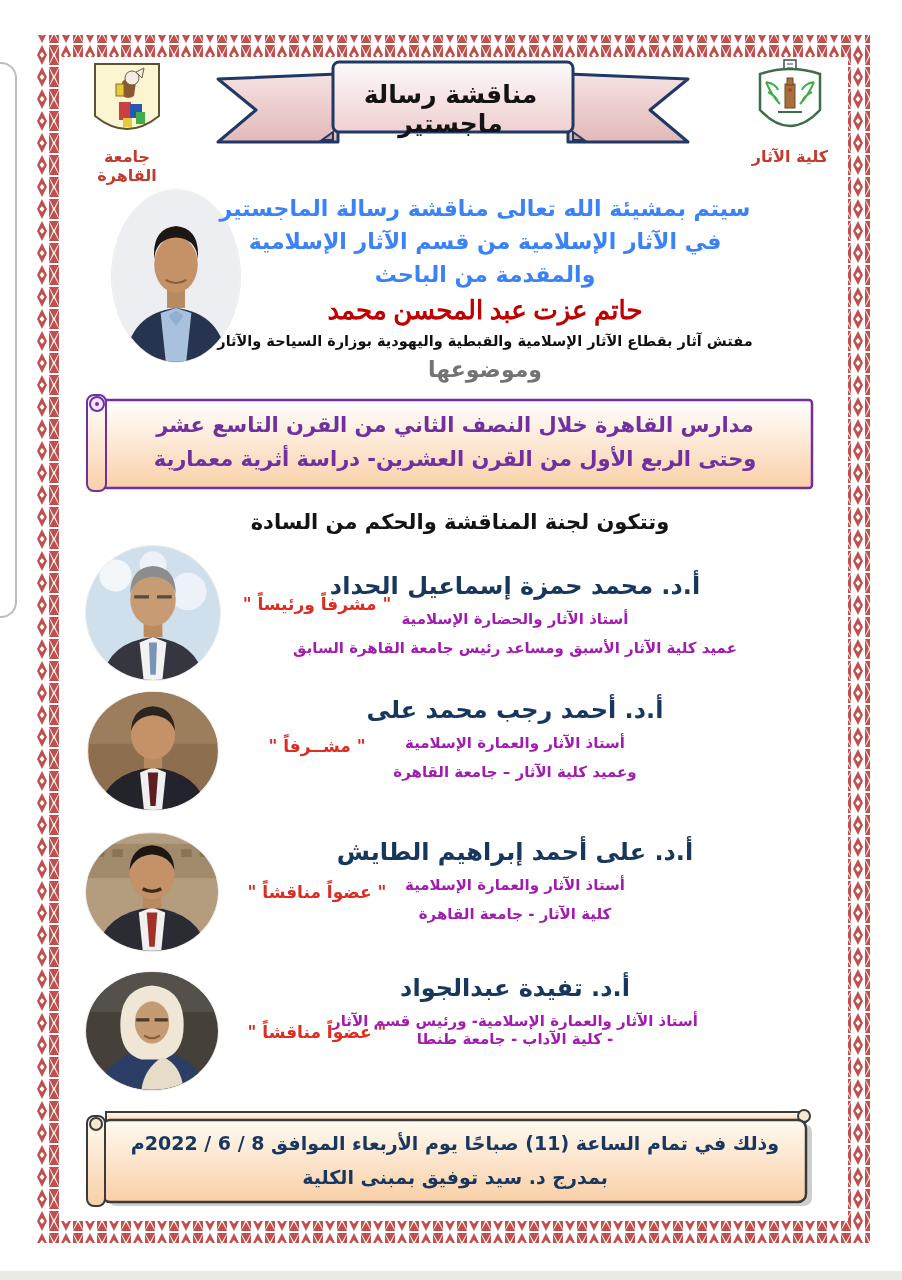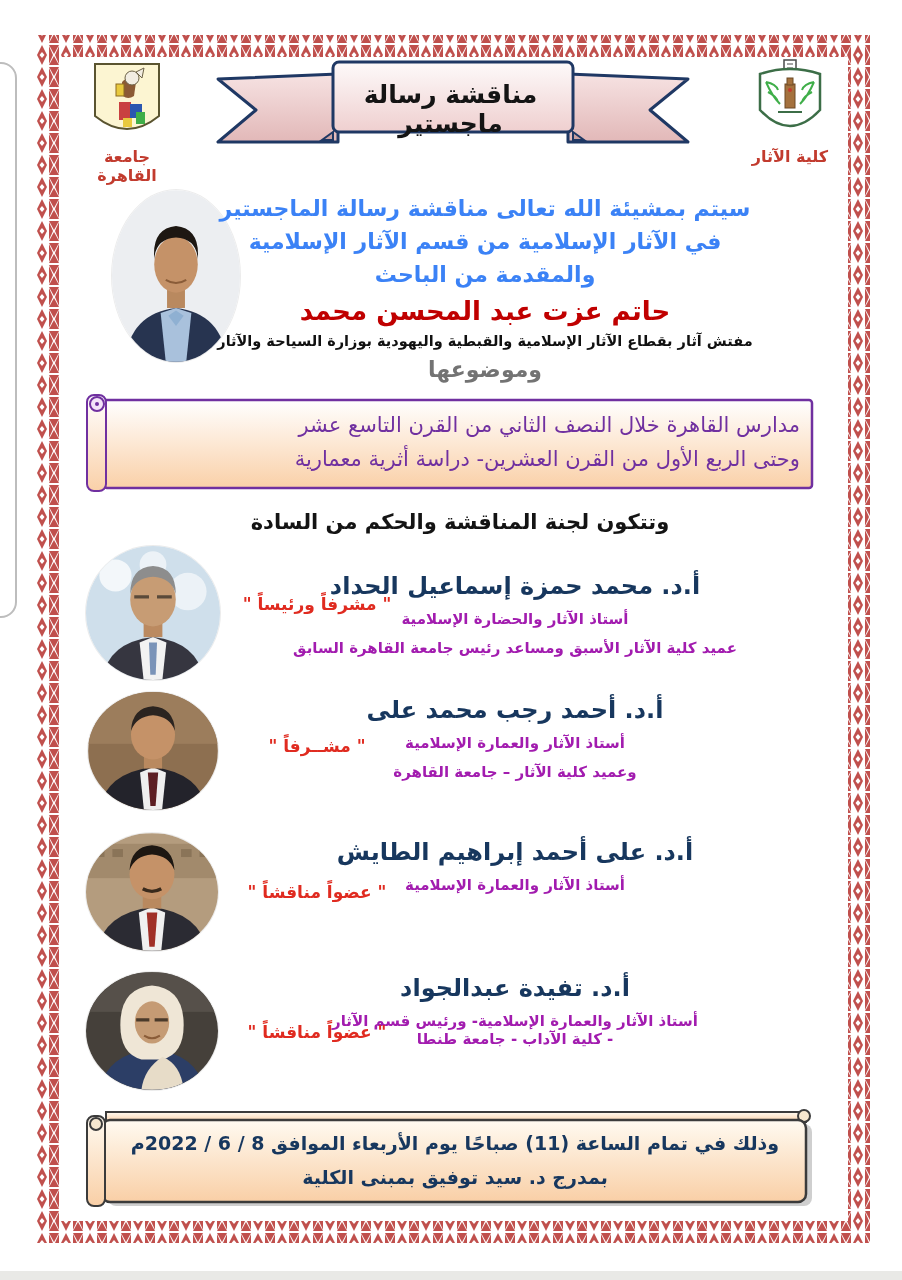--- a/index.html
+++ b/index.html
@@ -9,25 +9,25 @@
   }
   .abs{position:absolute;}
   
   .page-ghost{left:-42px;top:62px;width:55px;height:552px;border:2px solid #bdbdbd;border-radius:16px;}
   .bottom-bar{left:0;bottom:0;width:902px;height:9px;background:#e9e9e6;}
   
   .logo-label{color:#c23b2e;font-weight:bold;font-size:16px;text-align:center;}
   
   .intro{left:205px;top:192px;width:560px;text-align:center;}
   .blue-line{color:#3b82f6;font-weight:bold;font-size:22px;line-height:33px;}
-  .researcher-name{color:#c00000;font-weight:bold;font-size:26px;line-height:36px;margin-top:2px;}
+  .researcher-name{color:#c00000;font-weight:bold;font-size:26px;line-height:36px;margin-top:2px;font-family:Liberation Serif, serif;}
   .researcher-title{color:#111;font-weight:bold;font-size:14.5px;line-height:24px;}
   .topic-label{color:#737373;font-weight:bold;font-size:22px;line-height:30px;margin-top:2px;}
   
-  .thesis-text{left:110px;top:408px;width:690px;text-align:right;color:#7030a0;font-weight:normal;font-size:21px;line-height:34px;}
+  .thesis-text{left:110px;top:408px;width:690px;text-align:center;color:#7030a0;font-weight:bold;font-size:21px;line-height:34px;}
   .committee-heading{left:180px;top:510px;width:560px;text-align:center;color:#141414;font-weight:bold;font-size:21px;}
   
   .photo{border-radius:50%;overflow:hidden;box-shadow:0 0 0 1px rgba(0,0,0,.08);}
   .photo svg{display:block;}
   .member-name{color:#17375e;font-weight:bold;font-size:24px;text-align:center;}
   .member-line{color:#a21caf;font-weight:bold;font-size:15px;text-align:center;}
   .member-role{color:#e02b20;font-weight:bold;font-size:17px;text-align:center;width:170px;}
   .member-text{left:285px;width:460px;text-align:center;}
   
   .schedule-text{left:110px;top:1126px;width:690px;text-align:center;color:#17375e;font-weight:bold;font-size:19px;line-height:34px;}
@@ -201,20 +201,21 @@
       <polygon points="46,60 54,60 52,86 48,86" fill="#a03028"></polygon>
       <rect x="43" y="44" width="14" height="13" fill="#b9895f"></rect>
       <ellipse cx="50" cy="31" rx="17" ry="19" fill="#c59268"></ellipse>
       <path d="M33,28 Q34,10 50,9 Q66,10 67,28 Q63,17 50,16 Q37,17 33,28 Z" fill="#1d1712"></path>
       <path d="M43,42 q7,4 14,0" stroke="#3a2a1c" stroke-width="2.5" fill="none"></path>
     </svg>
   </div>
   <div class="abs member-text" style="top:838px">
     <div class="member-name">أ.د. على أحمد إبراهيم الطايش</div>
     <div class="member-line" style="margin-top:10px">أستاذ الآثار والعمارة الإسلامية</div>
+    <div class="member-line" style="margin-top:11px">كلية الآثار - جامعة القاهرة</div>
   </div>
   <div class="abs member-role" style="left:232px;top:882px">" عضواً مناقشاً "</div>
 
   <div class="abs photo" style="left:86px;top:972px;width:132px;height:118px">
     <svg width="132" height="118" viewBox="0 0 100 89">
       <rect width="100" height="89" fill="#45403a"></rect>
       <rect x="0" y="0" width="100" height="30" fill="#56504a"></rect>
       <path d="M10,89 Q16,62 50,58 Q84,62 90,89 Z" fill="#2c3e66"></path>
       <path d="M50,10 Q74,12 74,40 Q74,62 58,66 L42,66 Q26,62 26,40 Q26,12 50,10 Z" fill="#efe6d6"></path>
       <path d="M58,64 q14,6 16,25 l-32,0 q2,-16 16,-25 Z" fill="#e7dcc8"></path>

